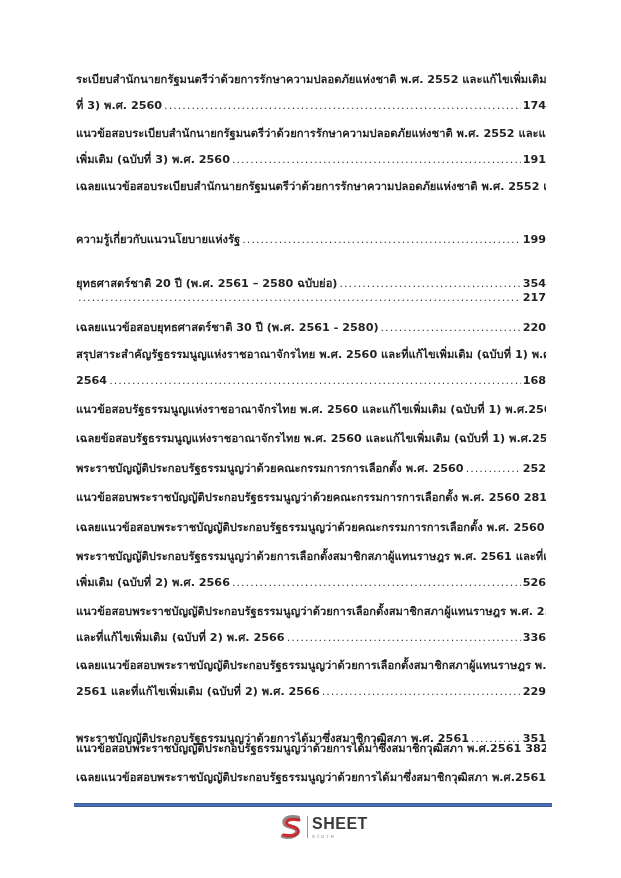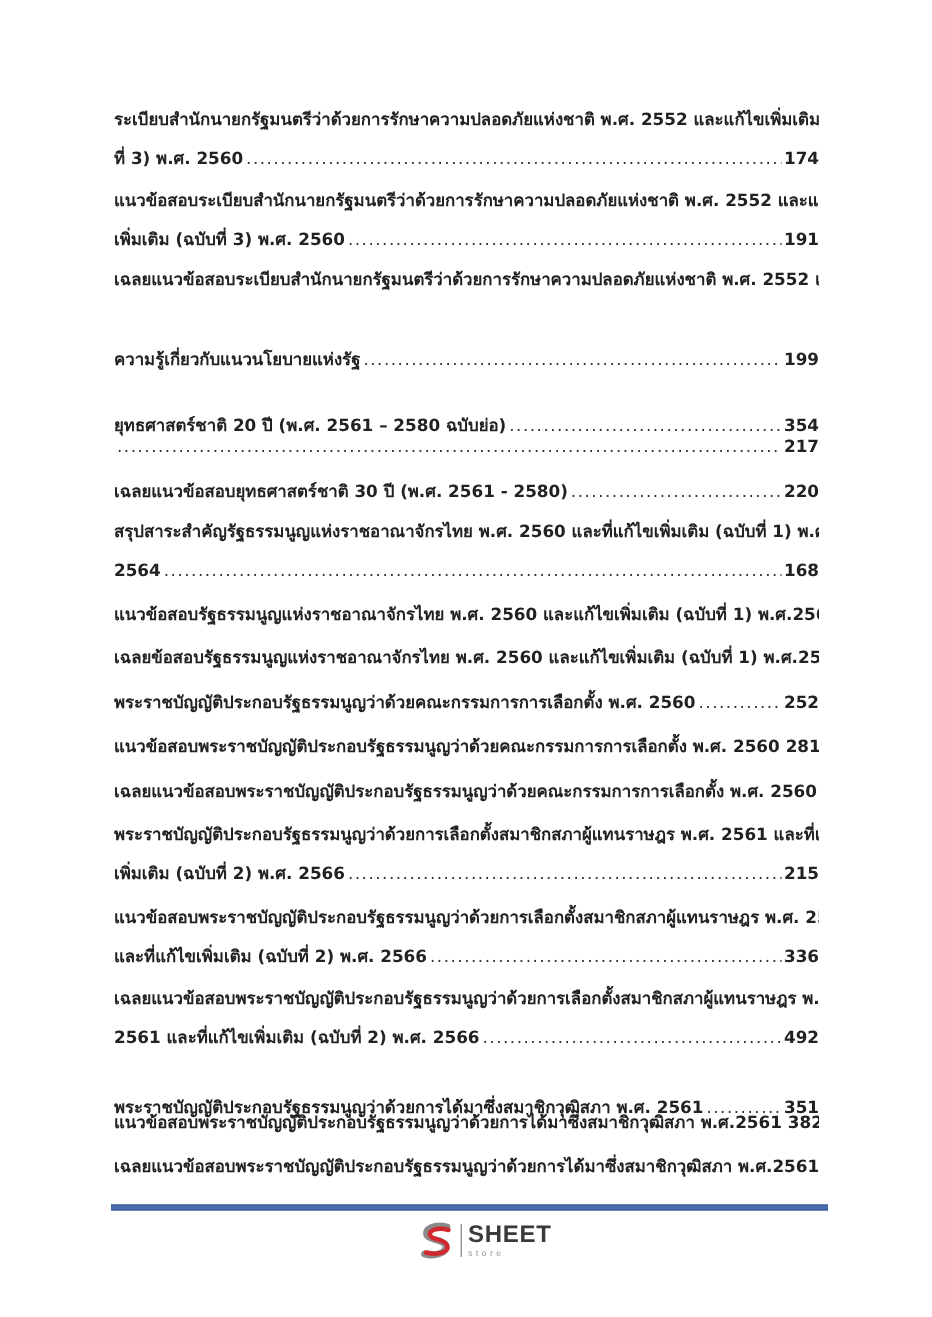--- a/index.html
+++ b/index.html
@@ -216,39 +216,39 @@
       <span class="leader"></span>
 
     </div>
   </div>
 
   <div class="entry" style="top:544px;">
     <span class="line">พระราชบัญญัติประกอบรัฐธรรมนูญว่าด้วยการเลือกตั้งสมาชิกสภาผู้แทนราษฎร พ.ศ. 2561 และที่แก้ไข</span>
     <div class="last-line">
       <span class="txt">เพิ่มเติม (ฉบับที่ 2) พ.ศ. 2566</span>
       <span class="leader"></span>
-      <span class="pg">215</span>
+      <span class="pg">526</span>
     </div>
   </div>
 
   <div class="entry" style="top:599px;">
     <span class="line">แนวข้อสอบพระราชบัญญัติประกอบรัฐธรรมนูญว่าด้วยการเลือกตั้งสมาชิกสภาผู้แทนราษฎร พ.ศ. 2561</span>
     <div class="last-line">
       <span class="txt">และที่แก้ไขเพิ่มเติม (ฉบับที่ 2) พ.ศ. 2566</span>
       <span class="leader"></span>
       <span class="pg">336</span>
     </div>
   </div>
 
   <div class="entry" style="top:653px;">
     <span class="line">เฉลยแนวข้อสอบพระราชบัญญัติประกอบรัฐธรรมนูญว่าด้วยการเลือกตั้งสมาชิกสภาผู้แทนราษฎร พ.ศ.</span>
     <div class="last-line">
       <span class="txt">2561 และที่แก้ไขเพิ่มเติม (ฉบับที่ 2) พ.ศ. 2566</span>
       <span class="leader"></span>
-      <span class="pg">492</span>
+      <span class="pg">229</span>
     </div>
   </div>
 
   <div class="entry" style="top:726px;">
     <div class="last-line">
       <span class="txt">พระราชบัญญัติประกอบรัฐธรรมนูญว่าด้วยการได้มาซึ่งสมาชิกวุฒิสภา พ.ศ. 2561</span>
       <span class="leader"></span>
       <span class="pg">351</span>
     </div>
   </div>

